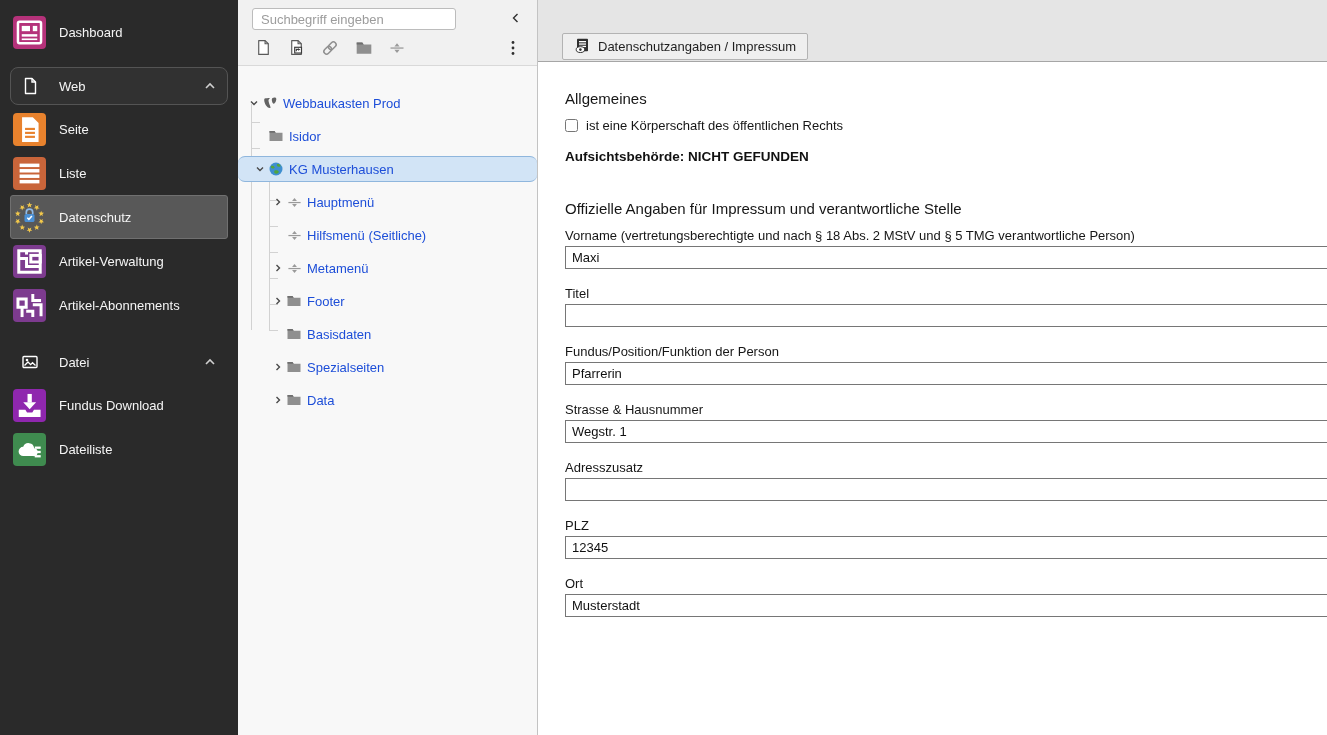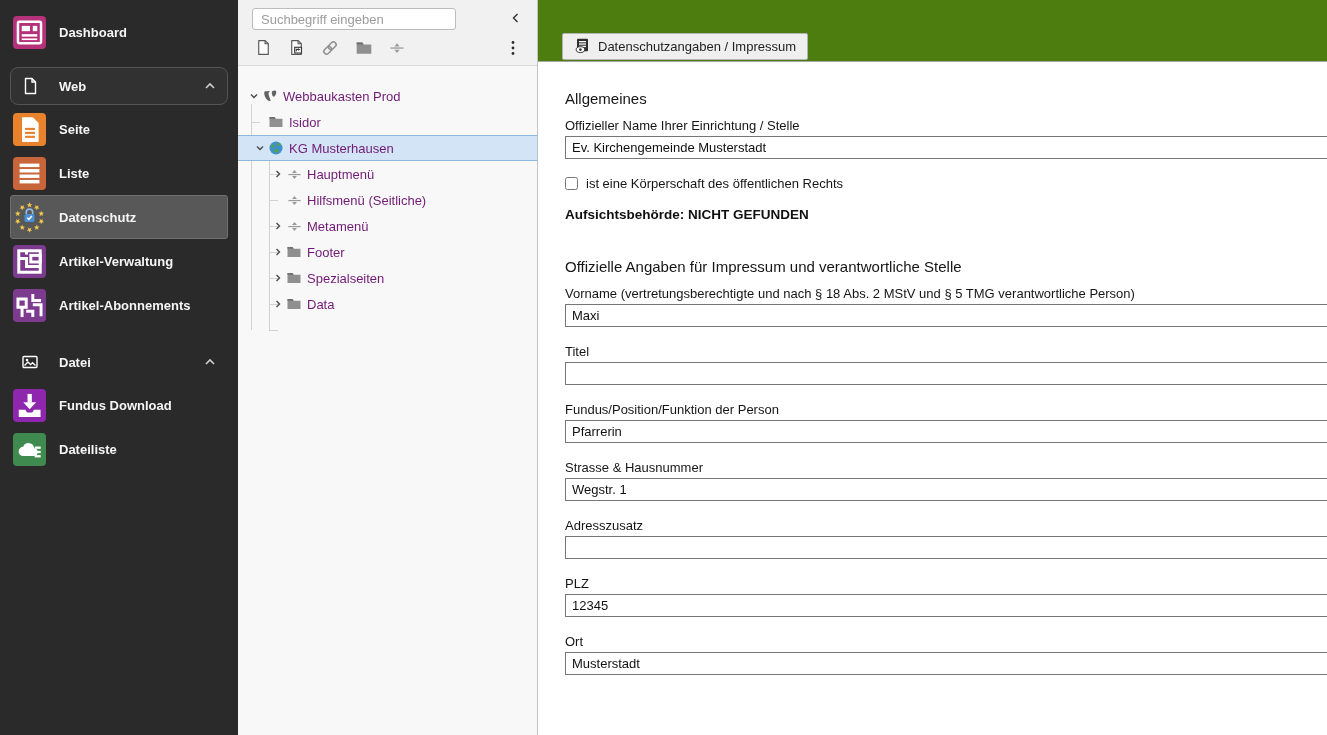--- a/index.html
+++ b/index.html
@@ -3,21 +3,21 @@
 <meta charset="utf-8">
 <style>
   html,body{margin:0;padding:0;}
   body{width:1327px;height:735px;overflow:hidden;display:flex;background:#fff;
        font-family:"Liberation Sans",sans-serif;}
 
   
   .sidebar{width:238px;flex:0 0 238px;background:#2a2a2a;padding-top:10px;box-sizing:border-box;}
   .s-item{display:flex;align-items:center;gap:13px;margin:0 10px;padding:0 2px;height:42px;
           border:1px solid transparent;border-radius:3px;color:#f5f5f5;font-size:13px;
-          font-weight:700;cursor:pointer;}
+          font-weight:400;cursor:pointer;}
   .s-item.selected{background:#585858;border-color:#707070;}
   .s-group{height:36px;margin:13px 10px 2px;border:1px solid #545454;border-radius:8px;background:#313131;}
   .s-group.noborder{border-color:transparent;background:transparent;margin-top:16px;}
   .mod-icon{width:33px;height:33px;border-radius:4px;display:flex;align-items:center;
             justify-content:center;flex:0 0 33px;}
   .g-icon{width:33px;display:flex;justify-content:center;flex:0 0 33px;}
   .chev-up{margin-left:auto;margin-right:8px;display:flex;}
 
   
   .panel{width:300px;flex:0 0 300px;background:#f1f1f1;border-right:1px solid #c3c3c3;box-sizing:border-box;}
@@ -25,32 +25,32 @@
   .search-row{display:flex;align-items:center;}
   .search{width:204px;height:22px;border:1px solid #bcbcbc;border-radius:3px;padding:0 8px;
           font-size:13px;color:#333;box-sizing:border-box;background:#fff;font-family:inherit;}
   .search::placeholder{color:#9c9c9c;}
   .iconbtn{background:none;border:none;padding:2px;cursor:pointer;display:flex;align-items:center;}
   .collapse{margin-left:auto;}
   .toolbar{display:flex;align-items:center;gap:12px;margin:8px 0 0 1px;height:19px;padding-bottom:8px;}
   .kebab{margin-left:auto;margin-right:3px;}
   .tree{position:relative;border-top:1px solid #d9d9d9;padding-top:17px;background:#f8f8f8;
         height:100%;box-sizing:border-box;}
-  .tree-row{height:26px;display:flex;align-items:center;font-size:13px;color:#701a75;
-            position:relative;box-sizing:border-box;cursor:pointer;background:transparent;}
-  .tree-row.selected{background:#d2e4f6;border-top:1px solid #8fb6dd;border-bottom:1px solid #8fb6dd;}
+  .tree-row{height:26px;display:flex;align-items:center;font-size:13px;color:#1d4ed8;
+            position:relative;box-sizing:border-box;cursor:pointer;background:transparent;margin-top:7px;}
+  .tree-row.selected{background:#d2e4f6;border-top:1px solid #8fb6dd;border-bottom:1px solid #8fb6dd;border-radius:7px;}
   .t-chev{width:16px;height:16px;display:flex;align-items:center;justify-content:center;flex:0 0 16px;}
   .t-icon{width:16px;height:16px;margin-right:5px;display:flex;align-items:center;
           justify-content:center;flex:0 0 16px;}
   .d0{padding-left:8px}.d1{padding-left:14px}.d2{padding-left:32px}
   .guide{position:absolute;background:#d2d2d2;}
 
   
   .main{flex:1;display:flex;flex-direction:column;min-width:0;background:#fff;}
-  .docheader{height:62px;background:#4d7c0f;border-bottom:1px solid #a6a6a6;position:relative;
+  .docheader{height:62px;background:#e5e5e5;border-bottom:1px solid #a6a6a6;position:relative;
              flex:0 0 62px;box-sizing:border-box;}
   .docbtn{position:absolute;left:24px;top:33px;height:27px;display:flex;align-items:center;gap:7px;
           padding:0 11px;background:#efefef;border:1px solid #b3b3b3;border-radius:2px;font-size:13px;
           color:#1f1f1f;font-family:inherit;cursor:pointer;box-sizing:border-box;}
   .content{flex:1;padding:28px 0 0 27px;overflow:hidden;}
   .h-sec{font-size:15px;font-weight:400;color:#161616;margin:0 0 11px;line-height:17px;}
   .h-sec.second{margin-top:36px;}
   .field{margin-bottom:17px;}
   .field label{display:block;font-size:13px;color:#161616;line-height:15px;margin-bottom:3px;}
   .txt{display:block;width:calc(100% + 80px);height:23px;border:1px solid #767676;padding:0 6px;
@@ -379,20 +379,30 @@
         </span>
       <span class="t-icon">
           <svg width="16" height="16" viewBox="0 0 16 16">
             <path d="M1.5 3h5l1.2 1.8H14.5V13H1.5z" fill="#8f8f8f"></path>
             <path d="M1.5 3h5l1.2 1.8H1.5z" fill="#6e6e6e"></path>
           </svg>
         </span>
       <span>Footer</span>
     </div>
 
+    <div class="tree-row d2">
+      <span class="t-chev"></span>
+      <span class="t-icon">
+          <svg width="16" height="16" viewBox="0 0 16 16">
+            <path d="M1.5 3h5l1.2 1.8H14.5V13H1.5z" fill="#8f8f8f"></path>
+            <path d="M1.5 3h5l1.2 1.8H1.5z" fill="#6e6e6e"></path>
+          </svg>
+        </span>
+      <span>Basisdaten</span>
+    </div>
 
     <div class="tree-row d2">
       <span class="t-chev">
           <svg width="12" height="12" viewBox="0 0 12 12">
             <polyline points="4.5,3 7.5,6 4.5,9" fill="none" stroke="#4a4a4a" stroke-width="1.4"></polyline>
           </svg>
         </span>
       <span class="t-icon">
           <svg width="16" height="16" viewBox="0 0 16 16">
             <path d="M1.5 3h5l1.2 1.8H14.5V13H1.5z" fill="#8f8f8f"></path>
@@ -432,24 +442,20 @@
             <circle cx="6.4" cy="12.6" r="1.3" fill="#2f2f2f"></circle>
           </svg>
       </span>
       <span>Datenschutzangaben / Impressum</span>
     </button>
   </div>
 
   <div class="content">
     <h2 class="h-sec">Allgemeines</h2>
 
-    <div class="field">
-      <label>Offizieller Name Ihrer Einrichtung / Stelle</label>
-      <input class="txt" type="text" value="Ev. Kirchengemeinde Musterstadt" style="">
-    </div>
 
     <div class="cbrow">
       <input type="checkbox" style="">
       <span>ist eine Körperschaft des öffentlichen Rechts</span>
     </div>
 
     <p class="notice">Aufsichtsbehörde: NICHT GEFUNDEN</p>
 
     <h2 class="h-sec second">Offizielle Angaben für Impressum und verantwortliche Stelle</h2>
 

